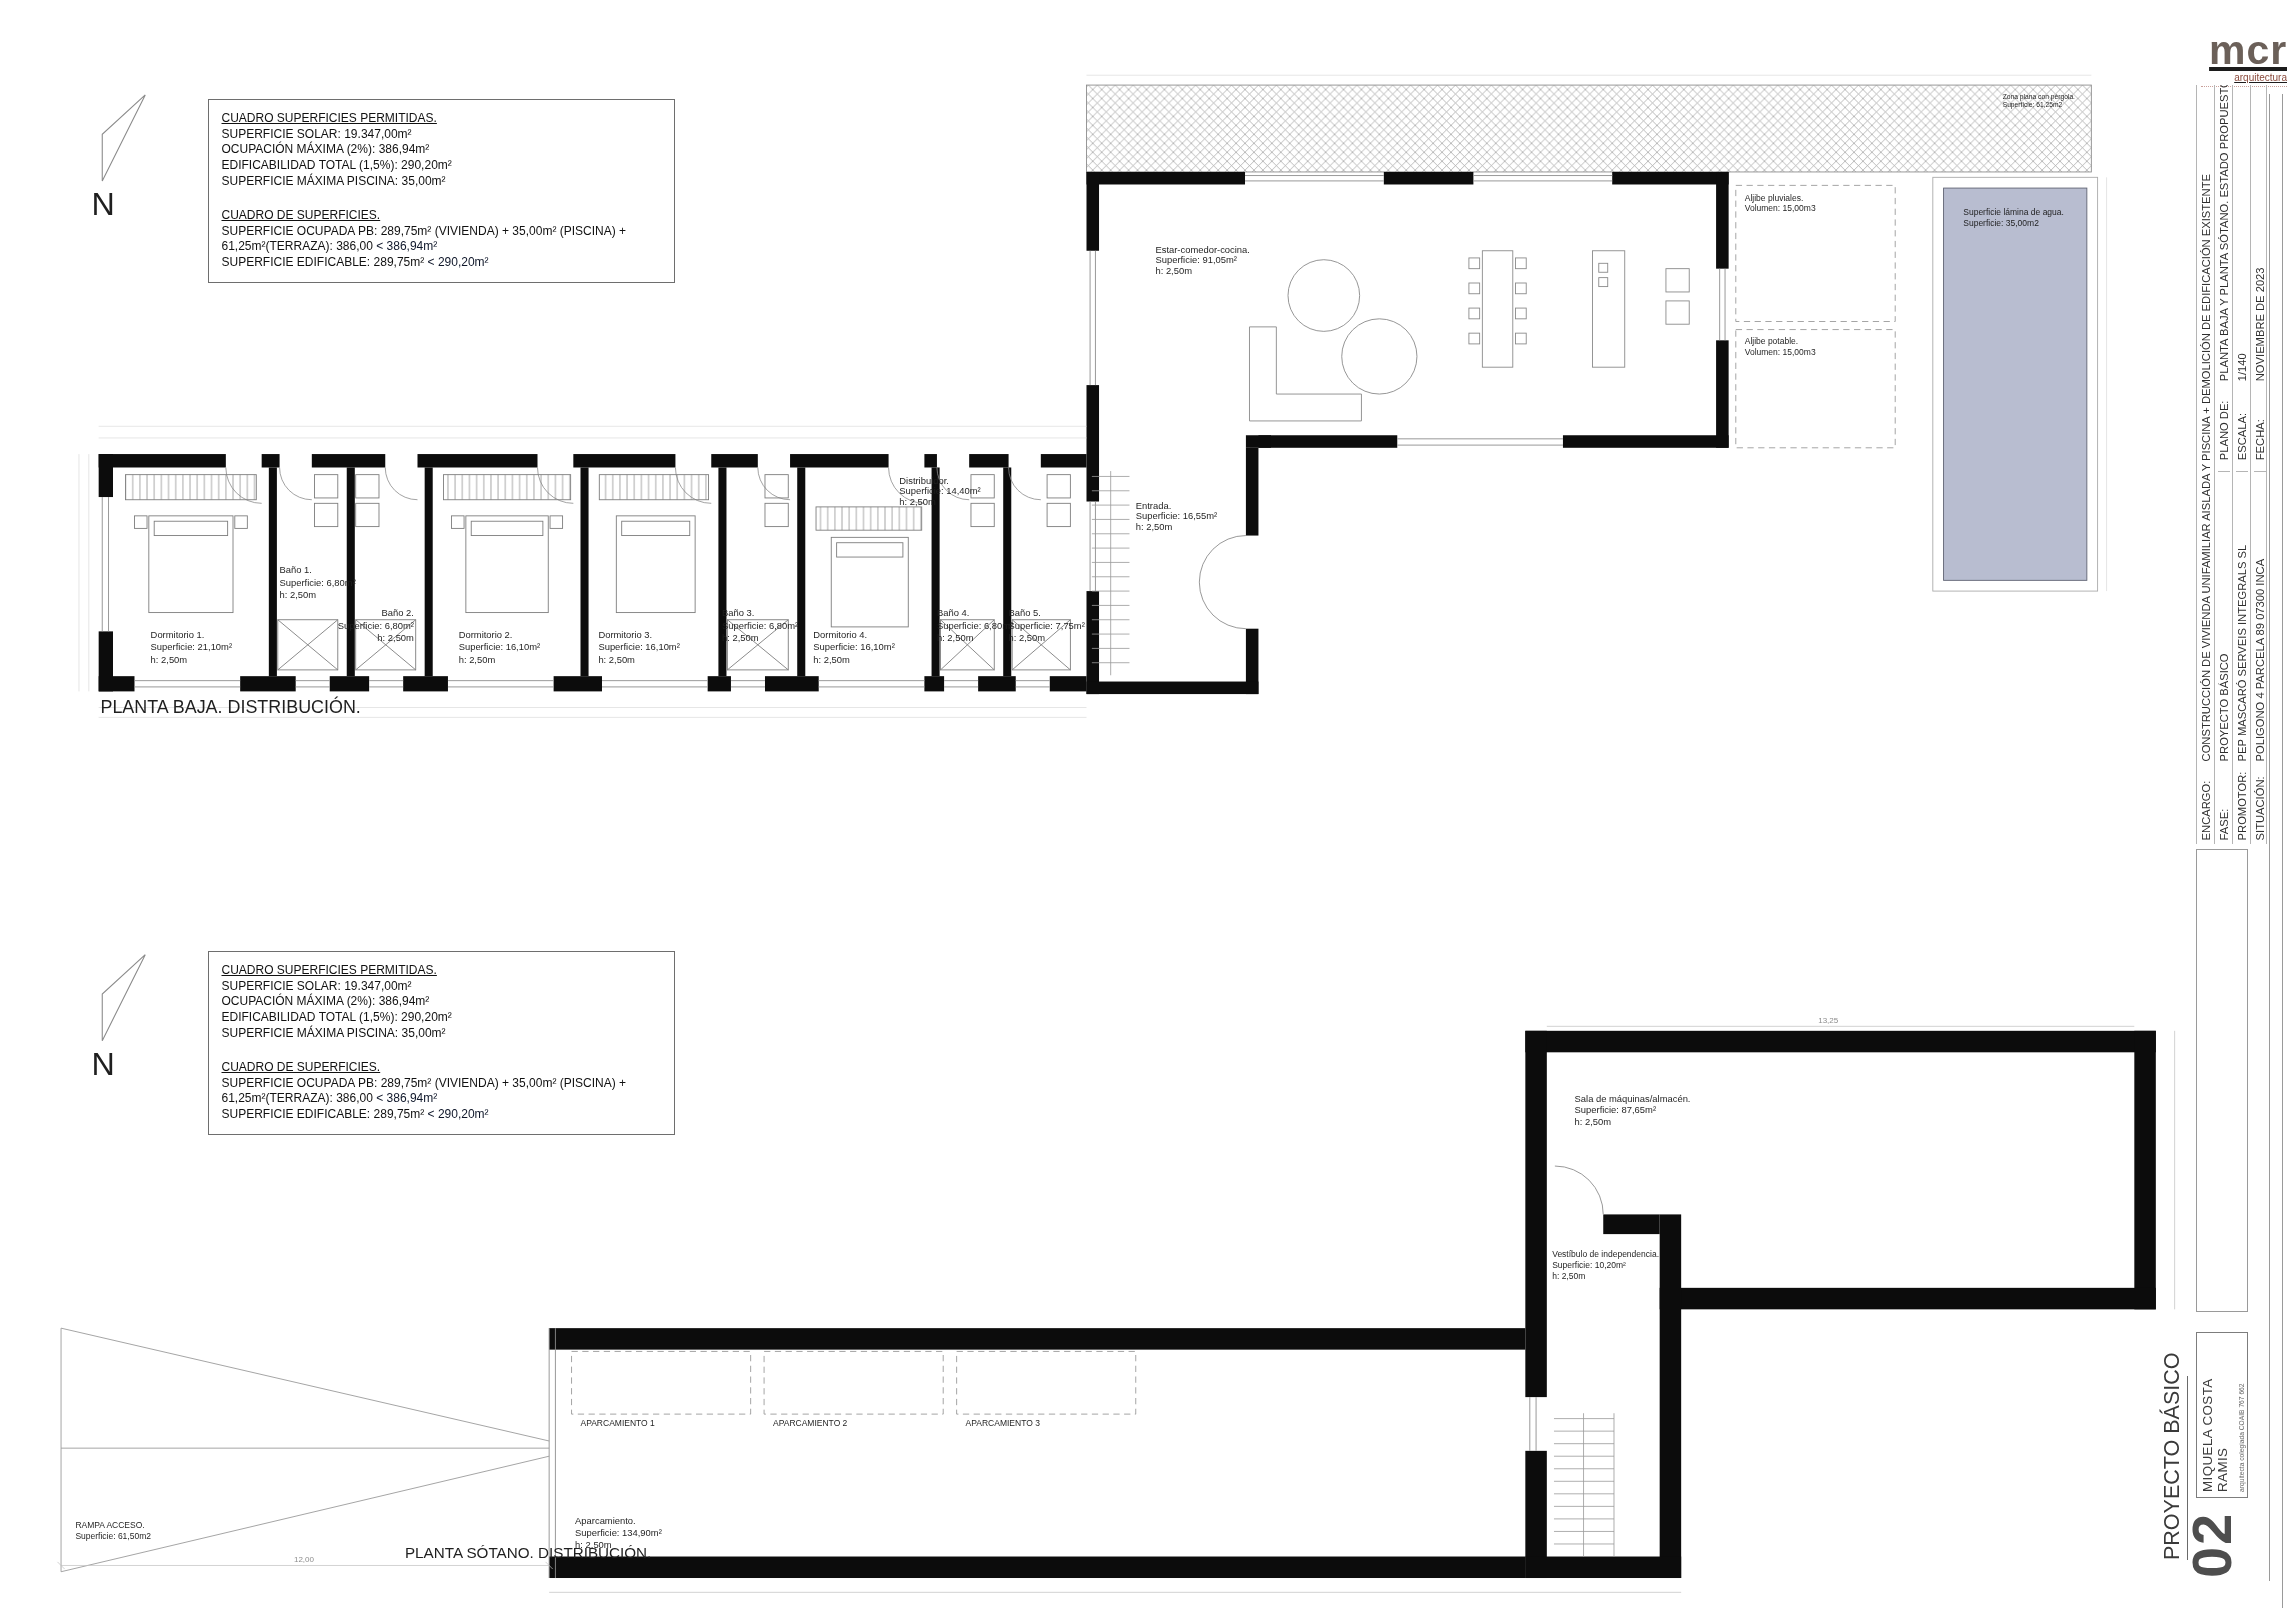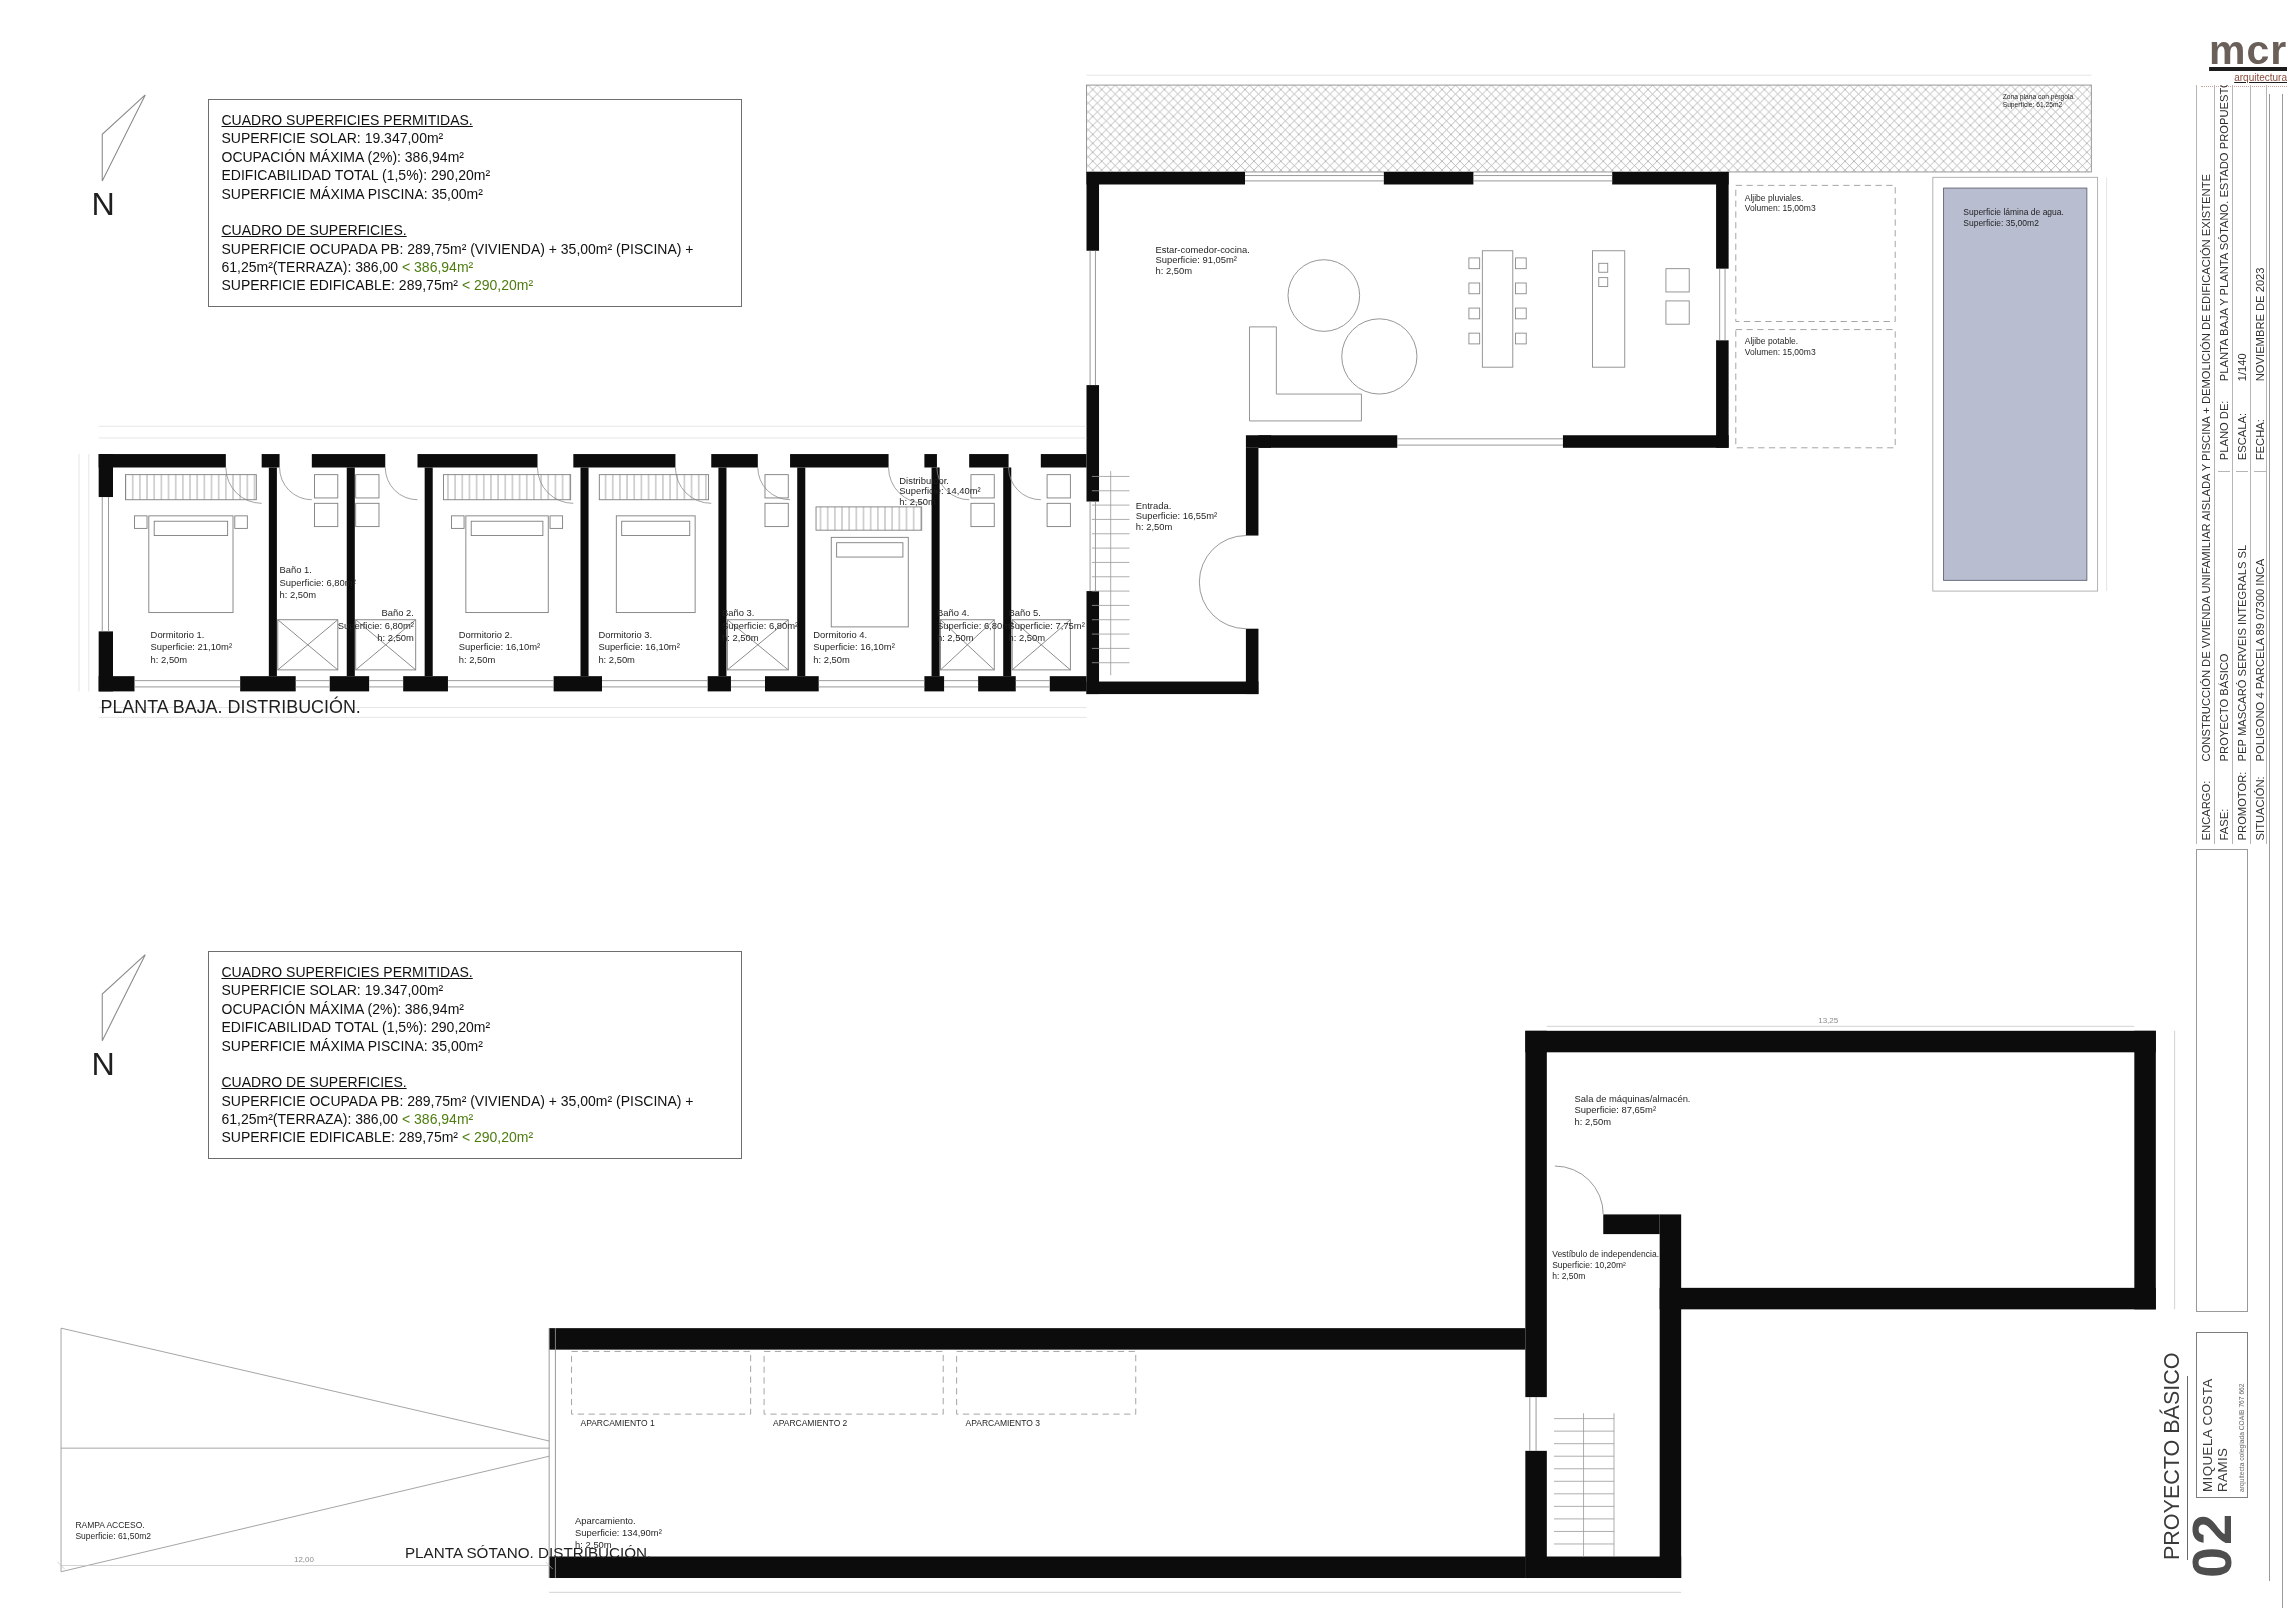--- a/index.html
+++ b/index.html
@@ -2,25 +2,25 @@
 <html style="font-size:14.3px"><head>
 <meta charset="utf-8">
 <style>
   html,body{margin:0;padding:0;}
   body{width:2293px;height:1621px;background:#fff;position:relative;overflow:hidden;
        font-family:"Liberation Sans", sans-serif;color:#1c1c1c;}
   .abs{position:absolute;}
   .rot{position:absolute;transform:rotate(-90deg);transform-origin:0 0;}
 
   
-  .cuadro{border:0.9px solid #6e6e6e;width:534px;box-sizing:border-box;
-          padding:10.7px 12.5px;font-size:14px;line-height:1.32;color:#111;background:#fff;}
+  .cuadro{border:0.9px solid #6e6e6e;width:467px;box-sizing:border-box;
+          padding:10.7px 12.5px;font-size:12px;line-height:1.32;color:#111;background:#fff;}
   .cuadro .u{text-decoration:underline;}
   .cuadro .blank{height:18px;}
-  .red{color:#4d7c0f;}
+  .red{color:#0f172a;}
 
   
   .logo{width:86px;text-align:right;text-decoration:underline;}
   .logo .mark{font-size:41px;font-weight:bold;color:#6b6059;letter-spacing:0.9px;line-height:1;}
   .logo .sub{font-size:10px;color:#8a4a3c;margin-top:0.9px;padding-bottom:2.7px;
              border-bottom:0.9px dotted #c9a09a;}
 
   
   #tb-fields{left:2196px;top:844px;width:759px;height:70px;font-size:11.2px;color:#2e2e2e;
              border-bottom:0.9px solid #b5b5b5;}

